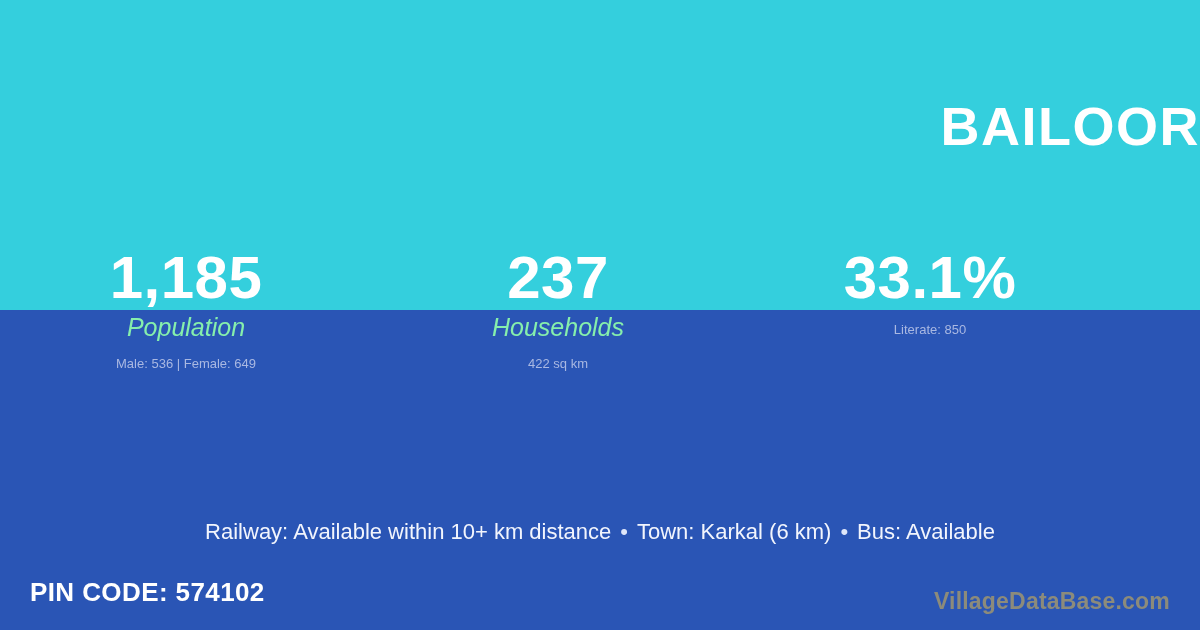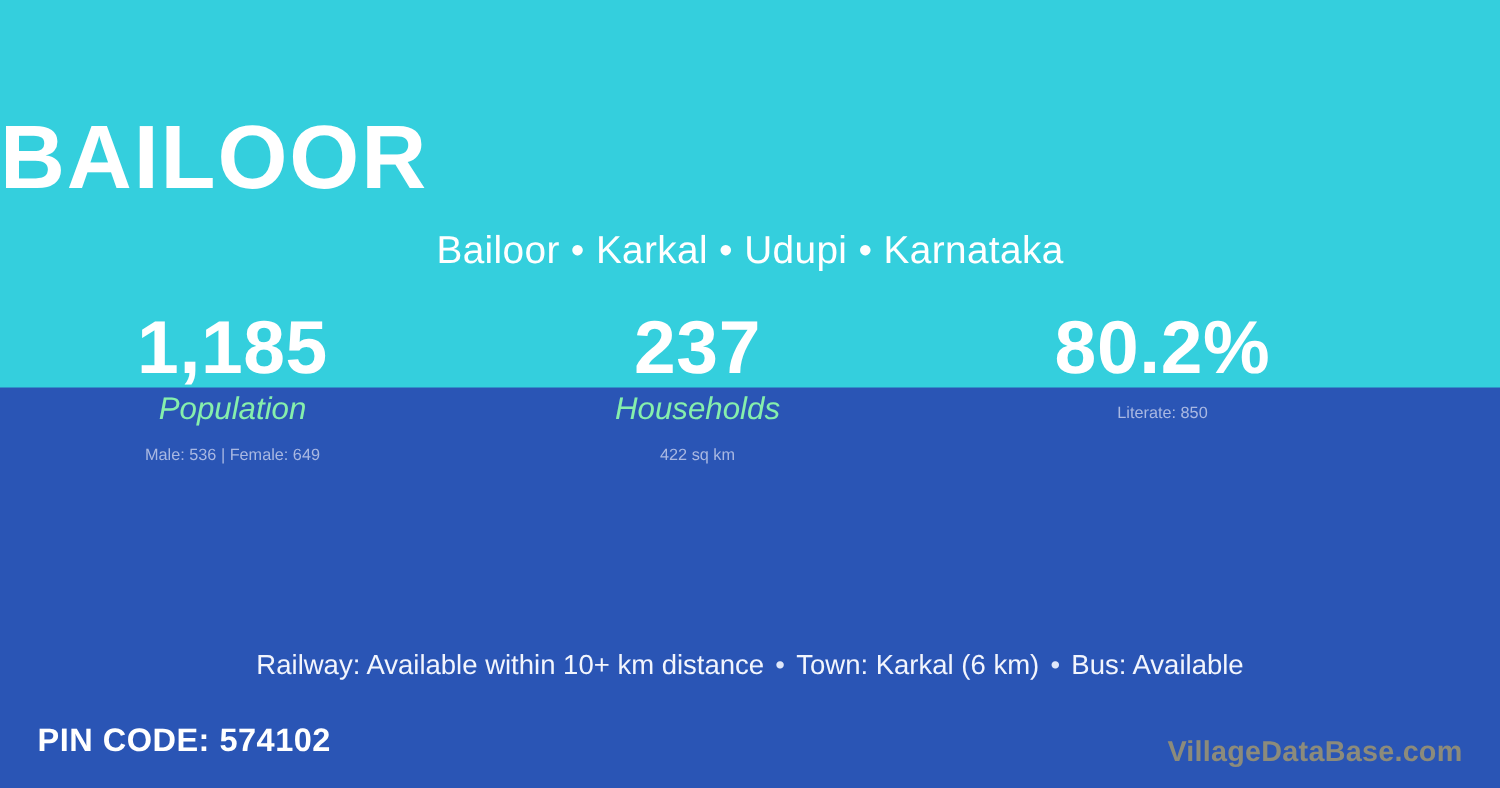--- a/index.html
+++ b/index.html
@@ -32,23 +32,23 @@
     width: 1200px;
     height: 310px;
     background: #34cfdd;
   }
 
   .village-title {
     position: absolute;
     left: 0;
     top: 86px;
     width: 1200px;
-    text-align: left;
+    text-align: right;
     color: #ffffff;
-    font-size: 72px;
+    font-size: 54px;
     line-height: 80px;
     font-weight: bold;
     letter-spacing: 1.5px;
   }
 
   .village-breadcrumb {
     position: absolute;
     left: 0;
     top: 180px;
     width: 1200px;
@@ -144,38 +144,37 @@
 </style>
 </head>
 <body>
 
 <div class="card">
 
   <div class="hero"></div>
 
   <div class="village-title">BAILOOR</div>
 
-  <div class="village-breadcrumb">Bailoor • Karkal • Udupi • Karnataka</div>
 
   <div class="stats">
 
     <div class="stat">
       <div class="stat-value">1,185</div>
       <div class="stat-label">Population</div>
       <div class="stat-sub">Male: 536 | Female: 649</div>
     </div>
 
     <div class="stat">
       <div class="stat-value">237</div>
       <div class="stat-label">Households</div>
       <div class="stat-sub">422 sq km</div>
     </div>
 
     <div class="stat">
-      <div class="stat-value">80.2%</div>
+      <div class="stat-value">33.1%</div>
       <div class="stat-sub">Literate: 850</div>
     </div>
 
   </div>
 
   <div class="amenities">
     <span>Railway: Available within 10+ km distance</span><span class="sep">•</span><span>Town: Karkal (6 km)</span><span class="sep">•</span><span>Bus: Available</span>
   </div>
 
   <div class="pin-code">PIN CODE: 574102</div>

